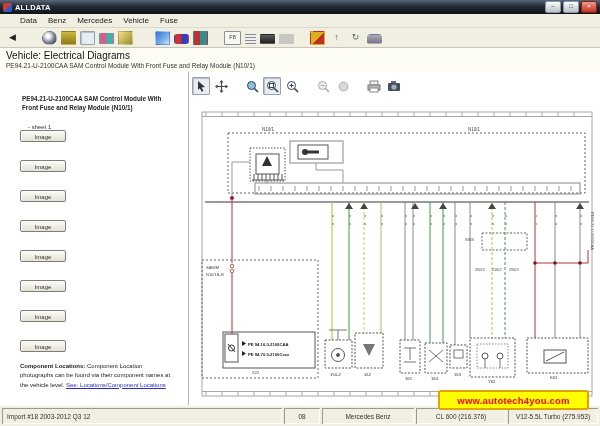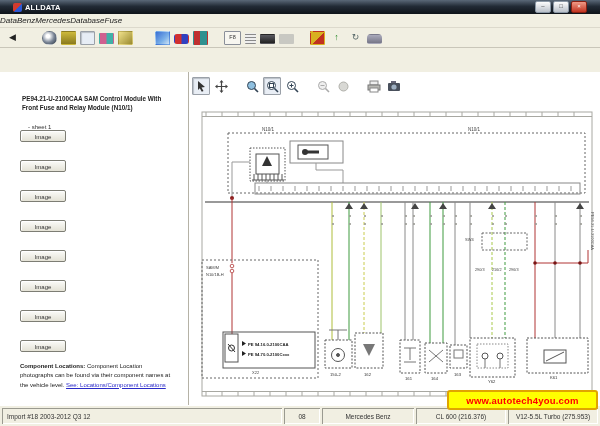--- a/index.html
+++ b/index.html
@@ -1,31 +1,31 @@
 <!DOCTYPE html>
 <html><head>
 <meta charset="utf-8">
 <style>
   html,body{margin:0;padding:0;width:600px;height:426px;overflow:hidden;
     font-family:"Liberation Sans",sans-serif;background:#d6d3ce;}
   .app{position:relative;width:600px;height:426px;background:#f1efe2;}
 
   
   .titlebar{height:14px;background:linear-gradient(#5a6878,#222b36 45%,#0e1319);
-    display:flex;align-items:center;padding:0 13px;color:#fff;}
+    display:flex;align-items:center;padding:0 3px;color:#fff;}
   .titlebar .appicon{width:9px;height:9px;margin-right:3px;border-radius:2px;
     background:linear-gradient(135deg,#d23b2f 50%,#2f58d2 50%);}
   .titlebar .title{font-size:7.5px;font-weight:bold;letter-spacing:.2px;flex:1;}
   .winbtn{width:14px;height:10px;margin-left:2px;border:1px solid #8a97a5;border-radius:2px;
     background:linear-gradient(#fdfdfd,#b9c0c9);font-size:6px;line-height:8px;text-align:center;color:#333;}
   .winbtn.close{background:linear-gradient(#f09a86,#c23320);border-color:#8a2012;color:#fff;}
 
   
   .menubar{height:13px;background:#f1efe2;border-bottom:1px solid #dcd9cc;
-    display:flex;align-items:center;padding:0 0;font-size:8px;color:#222;font-style:italic;}
+    display:flex;align-items:center;gap:11px;padding:0 20px;font-size:8px;color:#222;}
   .menubar span{cursor:default;}
 
   
   .toolbar{height:19px;background:#f1efe2;border-bottom:1px solid #c9c6b9;
     display:flex;align-items:center;padding:0 5px;gap:4px;}
   .ti{width:13px;height:12px;border:1px solid transparent;border-radius:1px;flex:0 0 auto;
     font-size:9px;line-height:11px;text-align:center;color:#222;}
   .ti.pressed{border:1px solid #9aa0a8;background:#e7edf5;box-shadow:inset 1px 1px 1px #b8bec6;}
   .sp8{width:8px;} .sp14{width:14px;}
   .i-hist{border-radius:50%;background:radial-gradient(circle at 38% 35%,#fff 15%,#7a8596 55%,#2f3a48);}
@@ -77,21 +77,21 @@
   
   .statusbar{position:absolute;left:0;right:0;bottom:0;height:21px;background:#f1efe2;
     border-top:1px solid #fff;display:flex;align-items:stretch;padding:2px 2px;box-sizing:border-box;gap:2px;}
   .seg{box-shadow:inset 1px 1px 0 #9a9a90, inset -1px -1px 0 #fff;
     font-size:6.5px;color:#333;display:flex;align-items:center;padding:0 5px;box-sizing:border-box;}
   .seg1{flex:0 0 280px;} .seg2{flex:0 0 36px;justify-content:center;}
   .seg3{flex:0 0 92px;justify-content:center;} .seg4{flex:0 0 90px;justify-content:center;}
   .seg5{flex:1;justify-content:center;}
 
   
-  .banner{position:absolute;right:2px;bottom:16px;width:151px;height:20px;z-index:50;
+  .banner{position:absolute;right:11px;bottom:16px;width:151px;height:20px;z-index:50;
     background:#ffff00;border:2px solid #e0a400;border-radius:3px;box-sizing:border-box;
     display:flex;align-items:center;justify-content:center;
     color:#ff0000;font-weight:bold;font-size:9.5px;letter-spacing:.2px;}
 </style>
 </head>
 <body>
 
 <div class="app">
 
   <div class="titlebar">
@@ -99,21 +99,21 @@
     <div class="title">ALLDATA</div>
     <div class="winbtn">–</div>
     <div class="winbtn">□</div>
     <div class="winbtn close">×</div>
   </div>
 
   <div class="menubar">
     <span>Data</span>
     <span>Benz</span>
     <span>Mercedes</span>
-    <span>Database</span>
+    <span>Vehicle</span>
     <span>Fuse</span>
   </div>
 
   <div class="toolbar">
     <div class="ti">◀</div>
     <div class="sp14"></div>
     <div class="ti i-hist"></div>
     <div class="ti i-folder"></div>
     <div class="ti i-img pressed"></div>
     <div class="ti i-thumb"></div>
@@ -127,20 +127,24 @@
     <div class="ti i-list"></div>
     <div class="ti i-cam"></div>
     <div class="ti i-printg"></div>
     <div class="sp8"></div>
     <div class="ti i-marker"></div>
     <div class="ti i-up i-upg">↑</div>
     <div class="ti i-refresh">↻</div>
     <div class="ti i-car"></div>
   </div>
 
+  <div class="vheader">
+    <div class="vtitle">Vehicle:  Electrical Diagrams</div>
+    <div class="vsub">PE94.21-U-2100CAA SAM Control Module With Front Fuse and Relay Module (N10/1)</div>
+  </div>
 
   <div class="content">
 
     <div class="leftpanel">
       <div class="lp-title">PE94.21-U-2100CAA SAM Control Module With Front Fuse and Relay Module (N10/1)</div>
       <div class="lp-sheet">- sheet 1</div>
       <div class="lp-buttons">
         <button class="imgbtn">Image</button>
         <button class="imgbtn">Image</button>
         <button class="imgbtn">Image</button>

